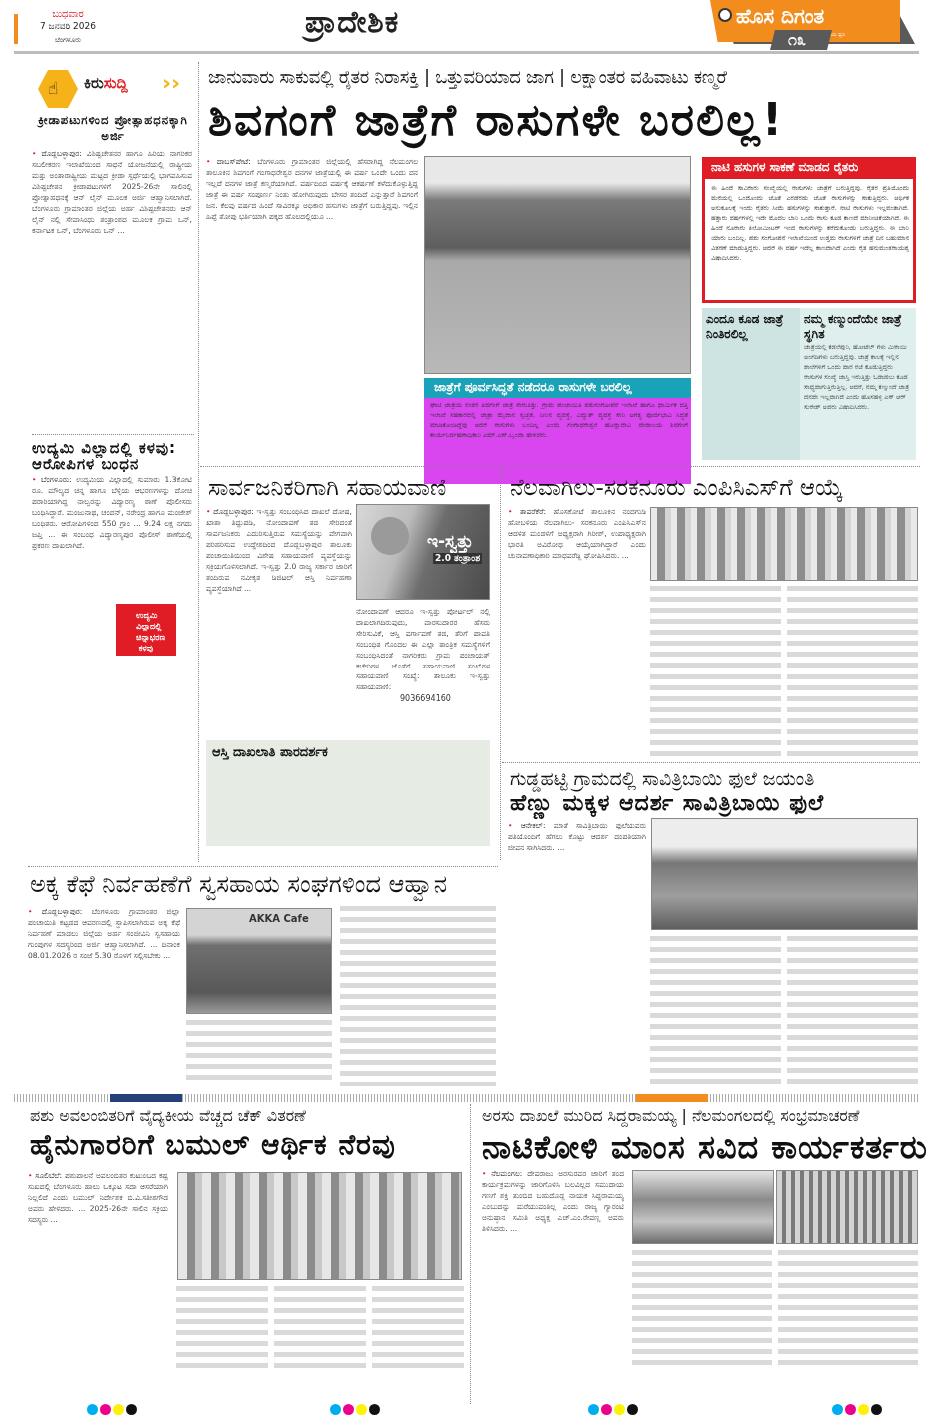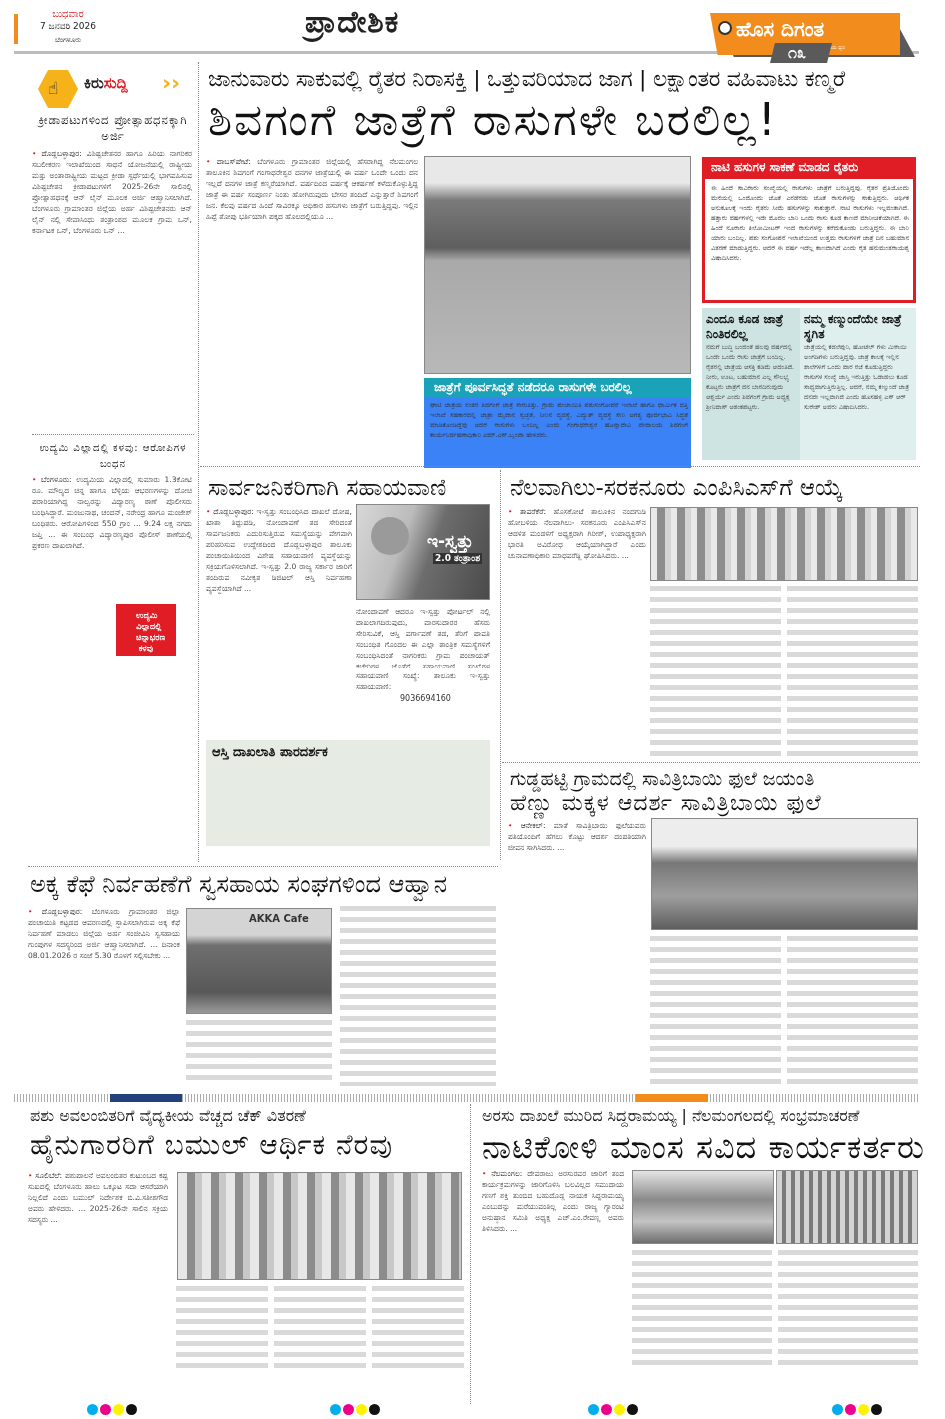--- a/index.html
+++ b/index.html
@@ -4,39 +4,39 @@
 <style>
 *{box-sizing:border-box;margin:0;padding:0}
 body{width:945px;height:1419px;background:#fff;font-family:"DejaVu Sans",sans-serif;color:#222;position:relative;overflow:hidden}
 .abs{position:absolute}
 .body-text{font-size:7.5px;line-height:11px;color:#444;text-align:justify}
 .dateline{color:#222;font-weight:normal}
 .dateline:before{content:"• ";color:#e01c24}
 .filler{display:block;height:100%;background:repeating-linear-gradient(to bottom,#bbb 0,#bbb 5px,transparent 5px,transparent 11px);opacity:.55}
 .photo{background:linear-gradient(#ddd,#999 60%,#aaa);border:1px solid #888;overflow:hidden}
 .kicker{font-family:"DejaVu Sans",sans-serif;font-size:21px;color:#111;white-space:nowrap}
-.headline{font-family:"DejaVu Sans",sans-serif;font-weight:normal;color:#111;white-space:nowrap;letter-spacing:1px}
+.headline{font-family:"DejaVu Sans",sans-serif;font-weight:bold;color:#111;white-space:nowrap;letter-spacing:1px}
 .hr{border-top:1px dotted #888;position:absolute}
 .vr{border-left:1px dotted #888;position:absolute}
 .reg{display:flex;gap:2px}
 .reg span{width:11px;height:11px;border-radius:50%;display:inline-block}
 </style>
 </head>
 <body>
 
 <div class="abs" style="left:0;top:0;width:945px;height:58px;">
   <div class="abs" style="left:14px;top:51px;width:905px;height:3px;background:#bdbdbd"></div>
   <div class="abs" style="left:14px;top:14px;width:4px;height:30px;background:#f28c1c"></div>
   <div class="abs" style="left:28px;top:8px;width:80px;font-size:9px;text-align:center;line-height:12px">
     <div style="color:#e01c24;font-size:10px">ಬುಧವಾರ</div>
     <div>7 ಜನವರಿ 2026</div>
     <div style="font-size:7px;margin-top:2px">ಬೆಂಗಳೂರು</div>
   </div>
   <div class="abs" style="left:305px;top:4px;font-size:30px;font-weight:bold;letter-spacing:1px">ಪ್ರಾದೇಶಿಕ</div>
-  <div class="abs" style="left:700px;top:0;width:215px;height:50px;margin-top:13px;">
+  <div class="abs" style="left:700px;top:0;width:215px;height:50px;">
     <div class="abs" style="left:18px;top:0;width:197px;height:44px;background:#5a5a5a;clip-path:polygon(0 0,88% 0,100% 100%,8% 100%)"></div>
     <div class="abs" style="left:10px;top:0;width:190px;height:42px;background:#f28c1c;clip-path:polygon(0 0,100% 0,100% 100%,4% 100%)"></div>
     <div class="abs" style="left:18px;top:8px;width:14px;height:14px;border-radius:50%;background:#fff;border:2px solid #333"></div>
     <div class="abs" style="left:36px;top:4px;font-size:20px;font-weight:bold;color:#fff;white-space:nowrap">ಹೊಸ ದಿಗಂತ</div>
     <div class="abs" style="left:110px;top:31px;font-size:5px;color:#fff;white-space:nowrap">ರಾಷ್ಟ್ರ ಜಾಗೃತಿಯ ಧ್ವನಿ</div>
     <div class="abs" style="left:70px;top:30px;width:62px;height:20px;background:#5a5a5a;clip-path:polygon(8% 0,100% 0,92% 100%,0 100%)"></div>
     <div class="abs" style="left:88px;top:30px;font-size:16px;color:#fff;font-weight:bold">೧೩</div>
   </div>
 </div>
 
@@ -47,51 +47,50 @@
     <span>ಕಿರು</span><span style="color:#e01c24">ಸುದ್ದಿ</span>
   </div>
   <div class="abs" style="left:130px;top:8px;font-size:22px;color:#f6b319;font-weight:bold">››</div>
 
   <div class="abs headline" style="left:0;top:50px;width:162px;font-size:11.5px;white-space:normal;text-align:center;line-height:16px">ಕ್ರೀಡಾಪಟುಗಳಿಂದ ಪ್ರೋತ್ಸಾಹಧನಕ್ಕಾಗಿ ಅರ್ಜಿ</div>
   <div class="abs body-text" style="left:0;top:86px;width:160px;height:330px;overflow:hidden">
     <span class="dateline">ದೊಡ್ಡಬಳ್ಳಾಪುರ:</span>
     <span>ವಿಶಿಷ್ಟಚೇತನರ ಹಾಗೂ ಹಿರಿಯ ನಾಗರಿಕರ ಸಬಲೀಕರಣ ಇಲಾಖೆಯಿಂದ ಸಾಧನೆ ಯೋಜನೆಯಲ್ಲಿ ರಾಷ್ಟ್ರೀಯ ಮತ್ತು ಅಂತಾರಾಷ್ಟ್ರೀಯ ಮಟ್ಟದ ಕ್ರೀಡಾ ಸ್ಪರ್ಧೆಯಲ್ಲಿ ಭಾಗವಹಿಸುವ ವಿಶಿಷ್ಟಚೇತನ ಕ್ರೀಡಾಪಟುಗಳಿಗೆ 2025-26ನೇ ಸಾಲಿನಲ್ಲಿ ಪ್ರೋತ್ಸಾಹಧನಕ್ಕೆ ಆನ್ ಲೈನ್ ಮೂಲಕ ಅರ್ಜಿ ಆಹ್ವಾನಿಸಲಾಗಿದೆ. ಬೆಂಗಳೂರು ಗ್ರಾಮಾಂತರ ಜಿಲ್ಲೆಯ ಅರ್ಹ ವಿಶಿಷ್ಟಚೇತನರು ಆನ್ ಲೈನ್ ನಲ್ಲಿ ಸೇವಾಸಿಂಧು ತಂತ್ರಾಂಶದ ಮೂಲಕ ಗ್ರಾಮ ಒನ್, ಕರ್ನಾಟಕ ಒನ್, ಬೆಂಗಳೂರು ಒನ್ ...</span>
   </div>
   <div class="hr" style="left:0;top:372px;width:162px"></div>
-  <div class="abs headline" style="left:0;top:378px;width:162px;font-size:10px;white-space:normal;text-align:center;line-height:16px">ಉದ್ಯಮಿ ವಿಲ್ಲಾದಲ್ಲಿ ಕಳವು: ಆರೋಪಿಗಳ ಬಂಧನ</div>
+  <div class="abs headline" style="left:0;top:378px;width:162px;font-size:15px;white-space:normal;line-height:16px">ಉದ್ಯಮಿ ವಿಲ್ಲಾದಲ್ಲಿ ಕಳವು: ಆರೋಪಿಗಳ ಬಂಧನ</div>
   <div class="abs body-text" style="left:0;top:412px;width:160px;height:384px;overflow:hidden">
     <span class="dateline">ಬೆಂಗಳೂರು:</span>
     <span>ಉದ್ಯಮಿಯ ವಿಲ್ಲಾದಲ್ಲಿ ಸುಮಾರು 1.3ಕೋಟಿ ರೂ. ಮೌಲ್ಯದ ಚಿನ್ನ ಹಾಗೂ ಬೆಳ್ಳಿಯ ಆಭರಣಗಳನ್ನು ದೋಚಿ ಪರಾರಿಯಾಗಿದ್ದ ನಾಲ್ವರನ್ನು ವಿದ್ಯಾರಣ್ಯ ಠಾಣೆ ಪೊಲೀಸರು ಬಂಧಿಸಿದ್ದಾರೆ. ಮಂಜುನಾಥ, ಚಂದನ್, ನರೇಂದ್ರ ಹಾಗೂ ಮಂಜೇಶ್ ಬಂಧಿತರು. ಆರೋಪಿಗಳಿಂದ 550 ಗ್ರಾಂ ... 9.24 ಲಕ್ಷ ನಗದು ಜಪ್ತಿ ... ಈ ಸಂಬಂಧ ವಿದ್ಯಾರಣ್ಯಪುರ ಪೊಲೀಸ್ ಠಾಣೆಯಲ್ಲಿ ಪ್ರಕರಣ ದಾಖಲಾಗಿದೆ.</span>
   </div>
   <div class="abs" style="left:84px;top:542px;width:60px;height:52px;background:#e01c24;color:#fff;font-size:8px;font-weight:bold;text-align:center;padding:6px 20px;line-height:11px">ಉದ್ಯಮಿ ವಿಲ್ಲಾದಲ್ಲಿ ಚಿನ್ನಾಭರಣ ಕಳವು</div>
 </div>
 <div class="vr" style="left:198px;top:62px;height:800px"></div>
 
-<div class="abs kicker" style="left:208px;top:66px;font-size:22px;letter-spacing:-0.3px">ಜಾನುವಾರು ಸಾಕುವಲ್ಲಿ ರೈತರ ನಿರಾಸಕ್ತಿ | ಒತ್ತುವರಿಯಾದ ಜಾಗ | ಲಕ್ಷಾಂತರ ವಹಿವಾಟು ಕಣ್ಮರೆ</div>
+<div class="abs kicker" style="left:208px;top:66px;font-size:18px;letter-spacing:-0.3px">ಜಾನುವಾರು ಸಾಕುವಲ್ಲಿ ರೈತರ ನಿರಾಸಕ್ತಿ | ಒತ್ತುವರಿಯಾದ ಜಾಗ | ಲಕ್ಷಾಂತರ ವಹಿವಾಟು ಕಣ್ಮರೆ</div>
 <div class="abs headline" style="left:208px;top:94px;font-size:44px;letter-spacing:2px">ಶಿವಗಂಗೆ ಜಾತ್ರೆಗೆ ರಾಸುಗಳೇ ಬರಲಿಲ್ಲ!</div>
 
 <div class="abs body-text" style="left:206px;top:156px;width:212px;height:302px;overflow:hidden">
   <span class="dateline">ದಾಬಸ್‌ಪೇಟೆ:</span>
   <span>ಬೆಂಗಳೂರು ಗ್ರಾಮಾಂತರ ಜಿಲ್ಲೆಯಲ್ಲಿ ಹೆಸರಾಗಿದ್ದ ನೆಲಮಂಗಲ ತಾಲೂಕಿನ ಶಿವಗಂಗೆ ಗಂಗಾಧರೇಶ್ವರ ದನಗಳ ಜಾತ್ರೆಯಲ್ಲಿ ಈ ವರ್ಷ ಒಂದೇ ಒಂದು ದನ ಇಲ್ಲದೆ ದನಗಳ ಜಾತ್ರೆ ಕಣ್ಮರೆಯಾಗಿದೆ. ವರ್ಷದಿಂದ ವರ್ಷಕ್ಕೆ ಆಕರ್ಷಣೆ ಕಳೆದುಕೊಳ್ಳುತ್ತಿದ್ದ ಜಾತ್ರೆ ಈ ವರ್ಷ ಸಂಪೂರ್ಣ ನಿಂತು ಹೋಗಿರುವುದು ಬೇಸರ ತಂದಿದೆ ಎನ್ನುತ್ತಾರೆ ಶಿವಗಂಗೆ ಜನ. ಕೆಲವು ವರ್ಷದ ಹಿಂದೆ ಸಾವಿರಕ್ಕೂ ಅಧಿಕಾರ ಹಸುಗಳು ಜಾತ್ರೆಗೆ ಬರುತ್ತಿದ್ದವು. ಇಲ್ಲಿನ ಹಿಪ್ಪೆ ತೋಪು ಭರ್ತಿಯಾಗಿ ಪಕ್ಕದ ಹೊಲದಲ್ಲಿಯೂ ...</span>
 </div>
 
 <div class="abs photo" style="left:424px;top:156px;width:267px;height:218px;background:linear-gradient(to bottom,#e8e8e8 0%,#e8e8e8 12%,#7a7a7a 20%,#5e5e5e 42%,#a9a9a9 48%,#b8b8b8 100%)"></div>
-<div class="abs" style="left:424px;top:378px;width:267px;height:90px;background:#3b82f6;border-top:20px solid #1aa3b8">
+<div class="abs" style="left:424px;top:378px;width:267px;height:106px;background:#d946ef;border-top:20px solid #1aa3b8">
   <div class="abs" style="left:10px;top:-18px;font-size:12px;font-weight:bold;color:#fff;white-space:nowrap">ಜಾತ್ರೆಗೆ ಪೂರ್ವಸಿದ್ಧತೆ ನಡೆದರೂ ರಾಸುಗಳೇ ಬರಲಿಲ್ಲ</div>
   <div class="abs body-text" style="left:6px;top:2px;width:258px;font-size:6.5px;line-height:10px;color:#333">ಘಾಟಿ ಜಾತ್ರೆಯ ನಂತರ ಶಿವಗಂಗೆ ಜಾತ್ರೆ ಸೇರುತಿತ್ತು. ಗ್ರಾಮ ಪಂಚಾಯಿತಿ ಪಶುಸಂಗೋಪನೆ ಇಲಾಖೆ ಹಾಗೂ ಧಾರ್ಮಿಕ ದತ್ತಿ ಇಲಾಖೆ ಸಹಕಾರದಲ್ಲಿ ಜಾತ್ರಾ ಮೈದಾನ ಸ್ವಚ್ಛತೆ, ನೀರಿನ ವ್ಯವಸ್ಥೆ, ವಿದ್ಯುತ್ ವ್ಯವಸ್ಥೆ ಸೇರಿ ಅಗತ್ಯ ಪೂರ್ವಭಾವಿ ಸಿದ್ಧತೆ ಮಾಡಿಕೊಂಡಿದ್ದೆವು ಆದರೆ ರಾಸುಗಳು ಬಂದಿಲ್ಲ ಎಂದು ಗಂಗಾಧರೇಶ್ವರ ಹೊನ್ನಾದೇವಿ ದೇವಾಲಯ ಶಿವಗಂಗೆ ಕಾರ್ಯನಿರ್ವಹಣಾಧಿಕಾರಿ ಎಮ್.ಎಸ್.ಬೃಂದಾ ಹೇಳಿದರು.</div>
 </div>
 
 <div class="abs" style="left:702px;top:157px;width:214px;height:146px;border:3px solid #e01c24;border-top:22px solid #e01c24;background:#fff">
   <div class="abs" style="left:6px;top:-19px;font-size:12px;font-weight:bold;color:#fff;white-space:nowrap">ನಾಟಿ ಹಸುಗಳ ಸಾಕಣೆ ಮಾಡದ ರೈತರು</div>
   <div class="abs body-text" style="left:6px;top:4px;width:198px;font-size:6.5px;line-height:10px;color:#333">ಈ ಹಿಂದೆ ಸಾವಿರಾರು ಸಂಖ್ಯೆಯಲ್ಲಿ ರಾಸುಗಳು ಜಾತ್ರೆಗೆ ಬರುತ್ತಿದ್ದವು. ರೈತರ ಪ್ರತಿಯೊಂದು ಮನೆಯಲ್ಲಿ ಒಂದೊಂದು ಜೊತೆ ಎರಡೆರಡು ಜೊತೆ ರಾಸುಗಳನ್ನು ಸಾಕುತ್ತಿದ್ದರು. ಆರ್ಥಿಕ ಅನುಕೂಲಕ್ಕೆ ಇಂದು ರೈತರು ಸೀಮೆ ಹಸುಗಳನ್ನು ಸಾಕುತ್ತಾರೆ. ನಾಟಿ ರಾಸುಗಳು ಇಲ್ಲವಂತಾಗಿದೆ. ಹತ್ತಾರು ವರ್ಷಗಳಲ್ಲಿ ಇದೇ ಮೊದಲ ಬಾರಿ ಒಂದು ರಾಸು ಕೂಡ ಕಾಣದೆ ಮಾರೀಚಿಕೆಯಾಗಿದೆ. ಈ ಹಿಂದೆ ನೂರಾರು ಕಿಲೋಮೀಟರ್ ಇಂದ ರಾಸುಗಳನ್ನು ಕರೆದುಕೊಂಡು ಬರುತ್ತಿದ್ದರು. ಈ ಬಾರಿ ಯಾರು ಬಂದಿಲ್ಲ. ಪಶು ಸಂಗೋಪನೆ ಇಲಾಖೆಯಿಂದ ಉತ್ತಮ ರಾಸುಗಳಿಗೆ ಜಾತ್ರೆ ದಿನ ಬಹುಮಾನ ವಿತರಣೆ ಮಾಡುತ್ತಿದ್ದರು. ಆದರೆ ಈ ವರ್ಷ ಇದೆಲ್ಲ ಕಾಣದಾಗಿದೆ ಎಂದು ರೈತ ಹನುಮಂತರಾಯಪ್ಪ ವಿಷಾದಿಸಿದರು.</div>
 </div>
 
 <div class="abs" style="left:702px;top:308px;width:98px;height:152px;background:#cde4e3;padding:4px">
   <div style="font-size:12px;font-weight:bold;line-height:15px;color:#111">ಎಂದೂ ಕೂಡ ಜಾತ್ರೆ ನಿಂತಿರಲಿಲ್ಲ</div>
-  <div class="body-text" style="font-size:6.5px;line-height:10px;text-align:left">ನಮಗೆ ಬುದ್ಧಿ ಬಂದಂತೆ ಹಲವು ವರ್ಷದಲ್ಲಿ ಒಂದೇ ಒಂದು ರಾಸು ಜಾತ್ರೆಗೆ ಬಂದಿಲ್ಲ. ರೈತರಲ್ಲಿ ಜಾತ್ರೆಯ ಆಸಕ್ತಿ ಕಡಿಮೆ ಆದಂತಿದೆ. ನೀರು, ಊಟ, ಬಹುಮಾನ ಎಲ್ಲ ಸೌಲಭ್ಯ ಕೊಟ್ಟರು ಜಾತ್ರೆಗೆ ದನ ಬಾರದಿರುವುದು ಆಶ್ಚರ್ಯ ಎಂದು ಶಿವಗಂಗೆ ಗ್ರಾಮ ಅಧ್ಯಕ್ಷ ಶ್ರೀನಿವಾಸ್ ಆತಂಕಪಟ್ಟರು.</div>
 </div>
 <div class="abs" style="left:800px;top:308px;width:116px;height:152px;background:#dfefed;padding:4px">
   <div style="font-size:12px;font-weight:bold;line-height:15px;color:#111">ನಮ್ಮ ಕಣ್ಮುಂದೆಯೇ ಜಾತ್ರೆ ಸ್ಥಗಿತ</div>
   <div class="body-text" style="font-size:6.5px;line-height:10px;text-align:left">ಜಾತ್ರೆಯಲ್ಲಿ ಕಡಲೆಪುರಿ, ಹೋಟೆಲ್ ಗಳು ಮಿಠಾಯಿ ಅಂಗಡಿಗಳು ಬರುತ್ತಿದ್ದವು. ಜಾತ್ರೆ ಕಾಲಕ್ಕೆ ಇಲ್ಲಿನ ಶಾಲೆಗಳಿಗೆ ಒಂದು ವಾರ ರಜೆ ಕೊಡುತ್ತಿದ್ದರು ರಾಸುಗಳ ಸಂಖ್ಯೆ ಜಾಸ್ತಿ ಇರುತ್ತಿತ್ತು ಓಡಾಡಲು ಕೂಡ ಸಾಧ್ಯವಾಗುತ್ತಿರುತ್ತಿಲ್ಲ. ಆದರೆ, ನಮ್ಮ ಕಣ್ಮುಂದೆ ಜಾತ್ರೆ ದನವೇ ಇಲ್ಲವಾಗಿದೆ ಎಂದು ಹೊಸಹಳ್ಳಿ ಎಸ್ ಆರ್ ಸುರೇಶ್ ಅವರು ವಿಷಾದಿಸಿದರು.</div>
 </div>
 
 <div class="hr" style="left:200px;top:466px;width:720px"></div>
 
 <div class="abs kicker" style="left:208px;top:474px;font-size:23px">ಸಾರ್ವಜನಿಕರಿಗಾಗಿ ಸಹಾಯವಾಣಿ</div>
 <div class="abs body-text" style="left:206px;top:506px;width:146px;height:232px;overflow:hidden">

